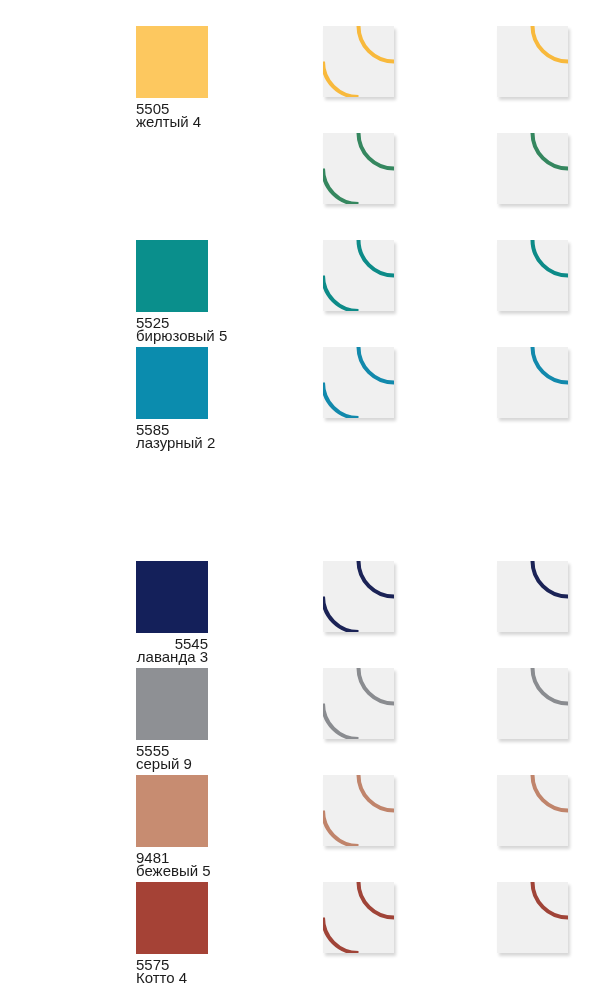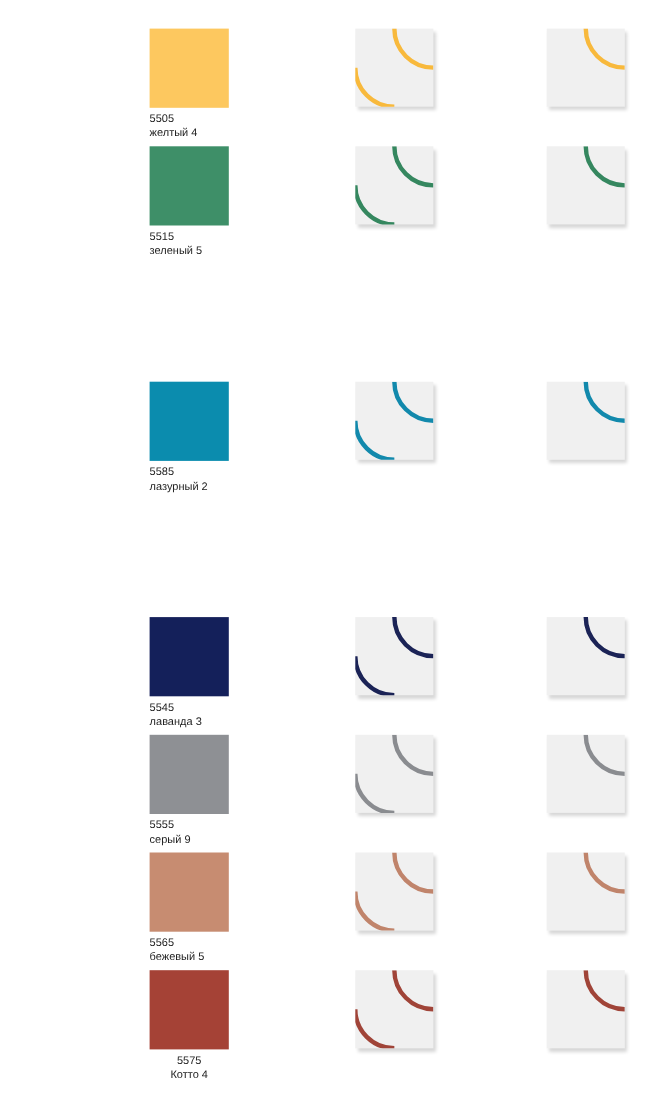--- a/index.html
+++ b/index.html
@@ -34,21 +34,21 @@
     top: 0;
     width: 72px;
   }
   .swatch {
     width: 72px;
     height: 72px;
     display: block;
   }
   .caption {
     margin-top: 4px;
-    font-size: 10px;
+    font-size: 15px;
     line-height: 13px;
     color: #1c1c1c;
     white-space: nowrap;
   }
   .caption .code {
     display: block;
   }
   .caption .cname {
     display: block;
   }
@@ -99,43 +99,60 @@
       </div>
       <div class="tile-cell col3">
         <div class="tile" style="background: rgb(240, 240, 240);">
           <svg width="71" height="71" viewBox="0 0 71 71">
             <path d="M 35.5 0 A 35.5 35.5 0 0 0 71 35.5" fill="none" stroke="#F8B93C" stroke-width="4" stroke-linecap="butt"></path>
           </svg>
         </div>
       </div>
     </div>
     <div class="color-row" style="top: 133px;">
-      <div class="swatch-cell">
-        <div class="swatch" style="background: rgb(62, 143, 104);"></div>
-        <div class="caption">
-          <span class="code">5515</span>
-          <span class="cname">зеленый 5</span>
-        </div>
-      </div>
       <div class="tile-cell col2">
         <div class="tile" style="background: rgb(240, 240, 240);">
           <svg width="71" height="71" viewBox="0 0 71 71">
             <path d="M 35.5 0 A 35.5 35.5 0 0 0 71 35.5" fill="none" stroke="#35875F" stroke-width="4" stroke-linecap="butt"></path>
             <path d="M 0 35.5 A 35.5 35.5 0 0 0 35.5 71" fill="none" stroke="#35875F" stroke-width="4" stroke-linecap="butt"></path>
           </svg>
         </div>
       </div>
       <div class="tile-cell col3">
         <div class="tile" style="background: rgb(240, 240, 240);">
           <svg width="71" height="71" viewBox="0 0 71 71">
             <path d="M 35.5 0 A 35.5 35.5 0 0 0 71 35.5" fill="none" stroke="#35875F" stroke-width="4" stroke-linecap="butt"></path>
           </svg>
         </div>
       </div>
     </div>
+    <div class="color-row" style="top: 240px;">
+      <div class="swatch-cell">
+        <div class="swatch" style="background: rgb(10, 143, 140);"></div>
+        <div class="caption">
+          <span class="code">5525</span>
+          <span class="cname">бирюзовый 5</span>
+        </div>
+      </div>
+      <div class="tile-cell col2">
+        <div class="tile" style="background: rgb(240, 240, 240);">
+          <svg width="71" height="71" viewBox="0 0 71 71">
+            <path d="M 35.5 0 A 35.5 35.5 0 0 0 71 35.5" fill="none" stroke="#0D8B88" stroke-width="4" stroke-linecap="butt"></path>
+            <path d="M 0 35.5 A 35.5 35.5 0 0 0 35.5 71" fill="none" stroke="#0D8B88" stroke-width="4" stroke-linecap="butt"></path>
+          </svg>
+        </div>
+      </div>
+      <div class="tile-cell col3">
+        <div class="tile" style="background: rgb(240, 240, 240);">
+          <svg width="71" height="71" viewBox="0 0 71 71">
+            <path d="M 35.5 0 A 35.5 35.5 0 0 0 71 35.5" fill="none" stroke="#0D8B88" stroke-width="4" stroke-linecap="butt"></path>
+          </svg>
+        </div>
+      </div>
+    </div>
     <div class="color-row" style="top: 347px;">
       <div class="swatch-cell">
         <div class="swatch" style="background: rgb(11, 140, 174);"></div>
         <div class="caption">
           <span class="code">5585</span>
           <span class="cname">лазурный 2</span>
         </div>
       </div>
       <div class="tile-cell col2">
         <div class="tile" style="background: rgb(240, 240, 240);">
@@ -146,21 +163,21 @@
         </div>
       </div>
       <div class="tile-cell col3">
         <div class="tile" style="background: rgb(240, 240, 240);">
           <svg width="71" height="71" viewBox="0 0 71 71">
             <path d="M 35.5 0 A 35.5 35.5 0 0 0 71 35.5" fill="none" stroke="#1289AC" stroke-width="4" stroke-linecap="butt"></path>
           </svg>
         </div>
       </div>
     </div>
-    <div class="color-row" style="top: 561px;">
+    <div class="color-row" style="top: 561px; text-align: right;">
       <div class="swatch-cell">
         <div class="swatch" style="background: rgb(20, 32, 90);"></div>
         <div class="caption">
           <span class="code">5545</span>
           <span class="cname">лаванда 3</span>
         </div>
       </div>
       <div class="tile-cell col2">
         <div class="tile" style="background: rgb(240, 240, 240);">
           <svg width="71" height="71" viewBox="0 0 71 71">
@@ -198,41 +215,41 @@
           <svg width="71" height="71" viewBox="0 0 71 71">
             <path d="M 35.5 0 A 35.5 35.5 0 0 0 71 35.5" fill="none" stroke="#8A8C90" stroke-width="4" stroke-linecap="butt"></path>
           </svg>
         </div>
       </div>
     </div>
     <div class="color-row" style="top: 775px;">
       <div class="swatch-cell">
         <div class="swatch" style="background: rgb(199, 140, 113);"></div>
         <div class="caption">
-          <span class="code">5565</span>
+          <span class="code">9481</span>
           <span class="cname">бежевый 5</span>
         </div>
       </div>
       <div class="tile-cell col2">
         <div class="tile" style="background: rgb(240, 240, 240);">
           <svg width="71" height="71" viewBox="0 0 71 71">
             <path d="M 35.5 0 A 35.5 35.5 0 0 0 71 35.5" fill="none" stroke="#C0846B" stroke-width="4" stroke-linecap="butt"></path>
             <path d="M 0 35.5 A 35.5 35.5 0 0 0 35.5 71" fill="none" stroke="#C0846B" stroke-width="4" stroke-linecap="butt"></path>
           </svg>
         </div>
       </div>
       <div class="tile-cell col3">
         <div class="tile" style="background: rgb(240, 240, 240);">
           <svg width="71" height="71" viewBox="0 0 71 71">
             <path d="M 35.5 0 A 35.5 35.5 0 0 0 71 35.5" fill="none" stroke="#C0846B" stroke-width="4" stroke-linecap="butt"></path>
           </svg>
         </div>
       </div>
     </div>
-    <div class="color-row" style="top: 882px; text-align: center;">
+    <div class="color-row" style="top: 882px;">
       <div class="swatch-cell">
         <div class="swatch" style="background: rgb(165, 66, 54);"></div>
         <div class="caption">
           <span class="code">5575</span>
           <span class="cname">Котто 4</span>
         </div>
       </div>
       <div class="tile-cell col2">
         <div class="tile" style="background: rgb(240, 240, 240);">
           <svg width="71" height="71" viewBox="0 0 71 71">

